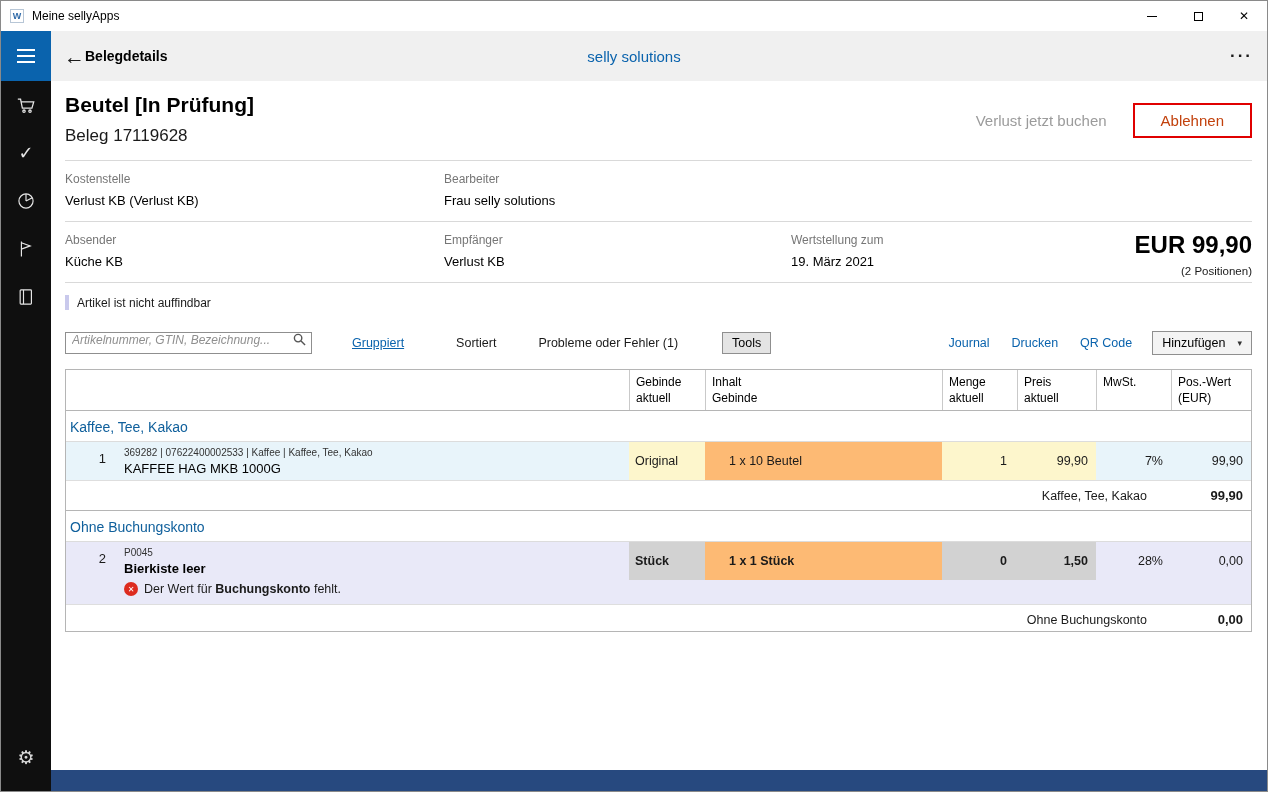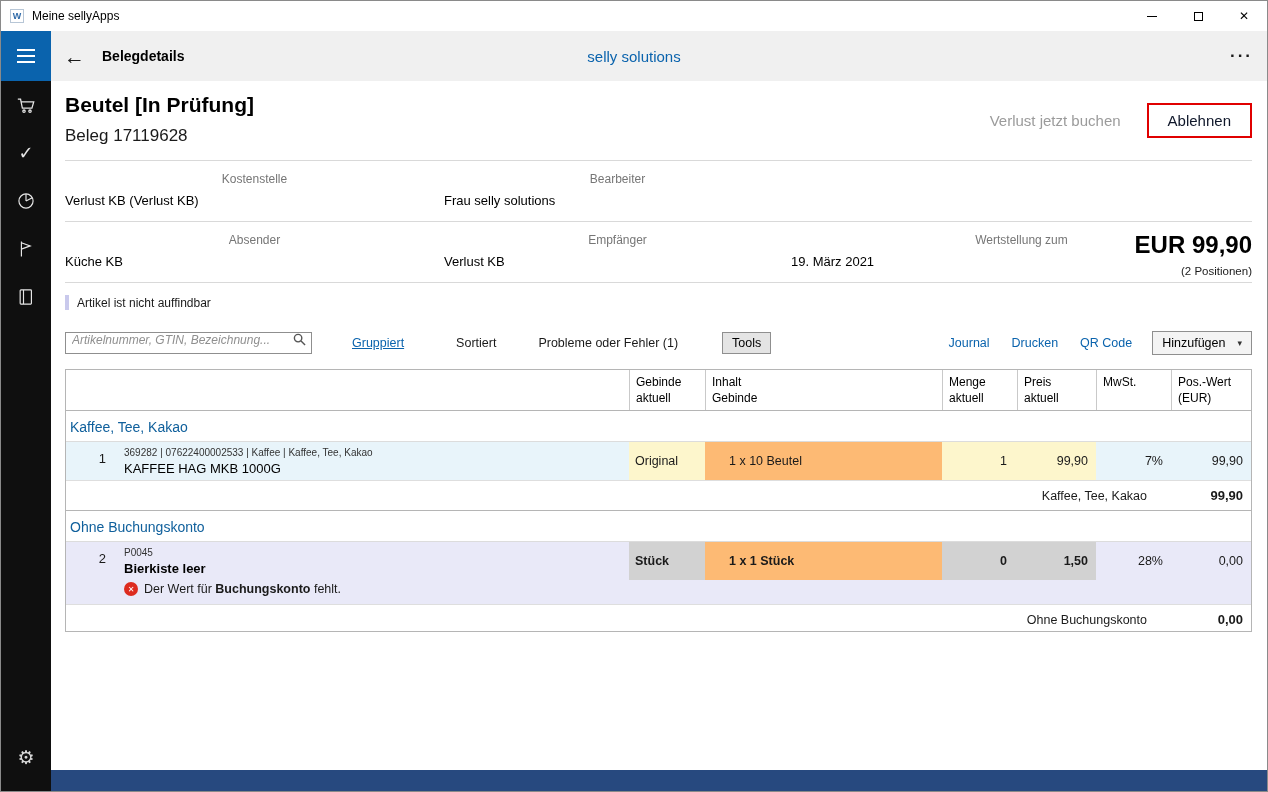--- a/index.html
+++ b/index.html
@@ -17,44 +17,44 @@
   .win-controls { margin-left:auto; display:flex; height:100%; }
   .win-btn { width:46px; height:100%; display:flex; align-items:center; justify-content:center; background:#fff; border:0; cursor:default; }
   .glyph-min { width:10px; height:1px; background:#000; display:block; }
   .glyph-max { width:9px; height:9px; border:1px solid #000; display:block; }
   .glyph-close { font-size:12px; color:#000; line-height:1; }
   
   .appbar { height:50px; background:#f0f0f0; display:flex; align-items:center; position:relative; }
   .hamburger { width:50px; height:50px; background:#0a63ad; border:0; display:flex; flex-direction:column; align-items:center; justify-content:center; gap:4px; cursor:pointer; }
   .hamburger i { display:block; width:18px; height:2px; background:#fff; }
   .back-btn { background:none; border:0; font-size:21px; color:#1a1a1a; margin-left:13px; line-height:1; cursor:pointer; }
-  .appbar-title { font-size:14px; font-weight:bold; margin-left:17px; color:#000; }
+  .appbar-title { font-size:14px; font-weight:bold; color:#000; }
   .brand { position:absolute; left:0; right:0; text-align:center; font-size:15px; color:#0a63ad; pointer-events:none; }
   .more-btn { margin-left:auto; margin-right:14px; background:none; border:0; font-size:17px; font-weight:bold; letter-spacing:2px; color:#1a1a1a; cursor:pointer; z-index:2; }
   
   .content-row { display:flex; height:710px; }
   .sidebar { width:50px; background:#0f0f0f; display:flex; flex-direction:column; align-items:center; flex-shrink:0; }
   .side-item { width:50px; height:48px; display:flex; align-items:center; justify-content:center; cursor:pointer; }
   .side-item svg { stroke:#e6e6e6; fill:none; stroke-width:1.4; }
   .side-check { color:#e6e6e6; font-size:18px; }
   .side-gear { margin-top:auto; margin-bottom:10px; color:#d8d8d8; font-size:19px; }
   .main { flex:1; position:relative; background:#fff; padding:12px 15px 0 14px; overflow:hidden; }
   .bottom-strip { position:absolute; left:0; right:0; bottom:0; height:21px; background:#27497f; }
   
   .doc-header { position:relative; }
   .doc-title { font-size:21px; font-weight:bold; color:#000; }
   .doc-subtitle { font-size:17px; margin-top:9px; color:#1a1a1a; }
   .header-actions { position:absolute; top:10px; right:0; display:flex; align-items:center; gap:26px; }
   .book-now { background:none; border:0; font-size:15px; color:#9b9b9b; cursor:pointer; }
-  .reject-btn { background:#fff; border:2px solid #e00000; color:#0f172a; font-size:15px; padding:7px 19px; cursor:pointer; }
+  .reject-btn { background:#fff; border:2px solid #e00000; color:#c2410c; font-size:15px; padding:7px 26px; cursor:pointer; }
   hr.div { border:0; border-top:1px solid #d9d9d9; margin-top:14px; }
   
   .meta-row { display:flex; padding:11px 0 13px; position:relative; }
   .meta-col1 { width:379px; } .meta-col2 { width:347px; } .meta-col3 { flex:1; }
-  .meta-label { font-size:12px; color:#767676;text-align:center; }
+  .meta-label { font-size:12px; color:#767676; }
   .meta-value { font-size:13px; color:#000; margin-top:7px; }
   .total-block { position:absolute; right:0; top:9px; text-align:right; }
   .total-amount { font-size:24px; font-weight:bold; color:#000; }
   .total-positions { font-size:11.5px; color:#1a1a1a; margin-top:6px; }
   
   .notice { margin-top:12px; border-left:4px solid #c9c9ec; padding-left:8px; font-size:12px; height:15px; display:flex; align-items:center; }
   
   .toolbar { margin-top:21px; display:flex; align-items:center; font-size:12.5px; }
   .searchbox { width:247px; height:22px; border:1px solid #8f8f8f; background:#fff; display:flex; align-items:flex-start; }
   .searchbox input { flex:1; border:0; outline:0; font-size:12px; padding:0 6px; font-family:inherit; min-width:0; }

